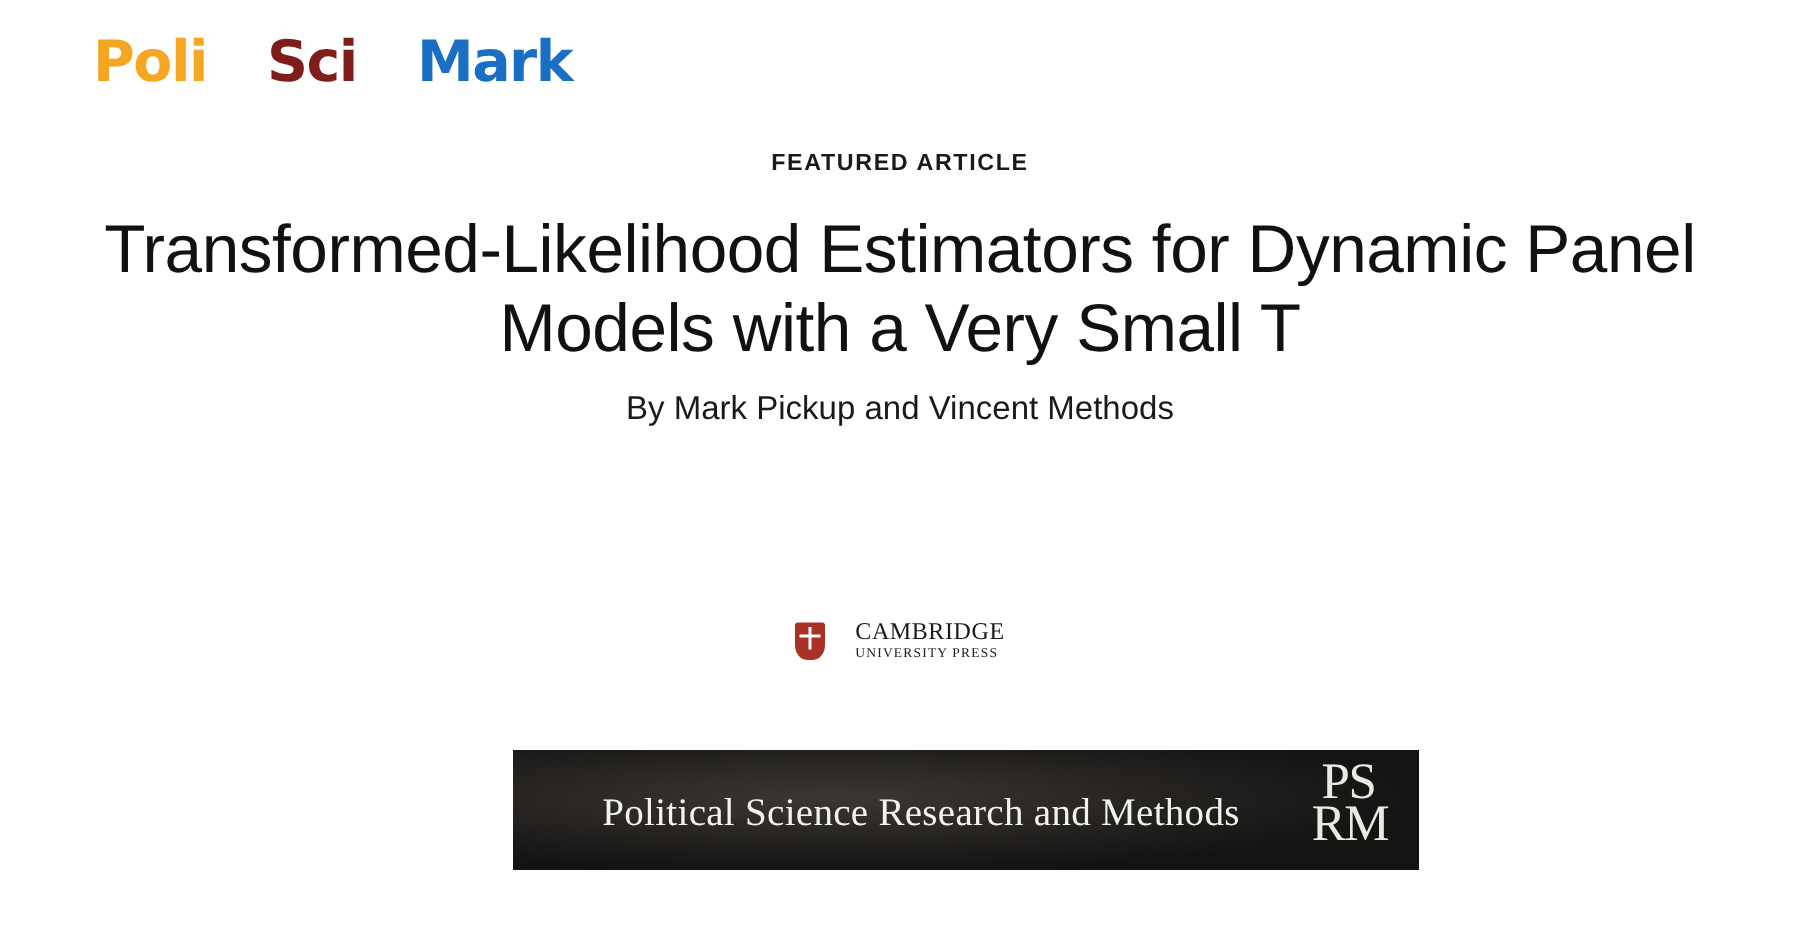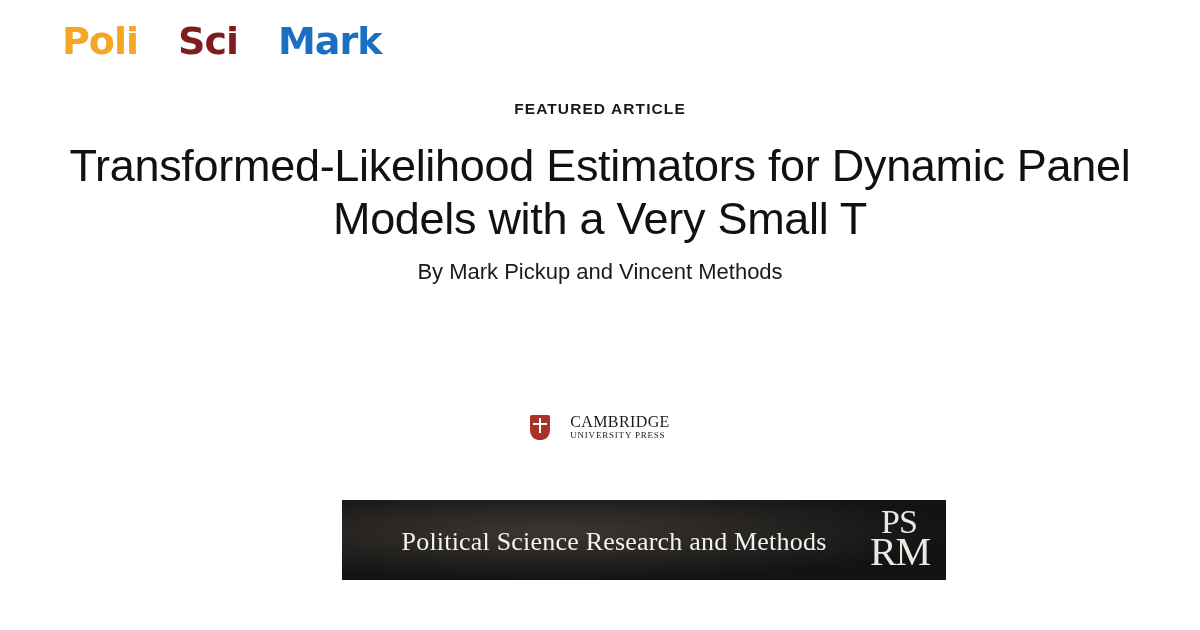--- a/index.html
+++ b/index.html
@@ -152,21 +152,21 @@
     right: 12px;
     top: 8px;
     width: 70px;
     height: 66px;
     font-family: "Liberation Serif", serif;
     color: #e9e9e6;
     line-height: 0.82;
     text-align: center;
   }
   .psrm-mark .row1 { font-size: 34px; letter-spacing: -1px; }
-  .psrm-mark .row2 { font-size: 40px; letter-spacing: -1px; margin-left: 2px; }
+  .psrm-mark .row2 { font-size: 34px; letter-spacing: -1px; margin-left: 2px; }
 </style>
 </head>
 <body>
 
 <div class="brand">
   <span class="poli">Poli</span><span class="sci">Sci</span><span class="data">Mark</span>
 </div>
 
 <div class="content">
   <div class="eyebrow">FEATURED ARTICLE</div>

